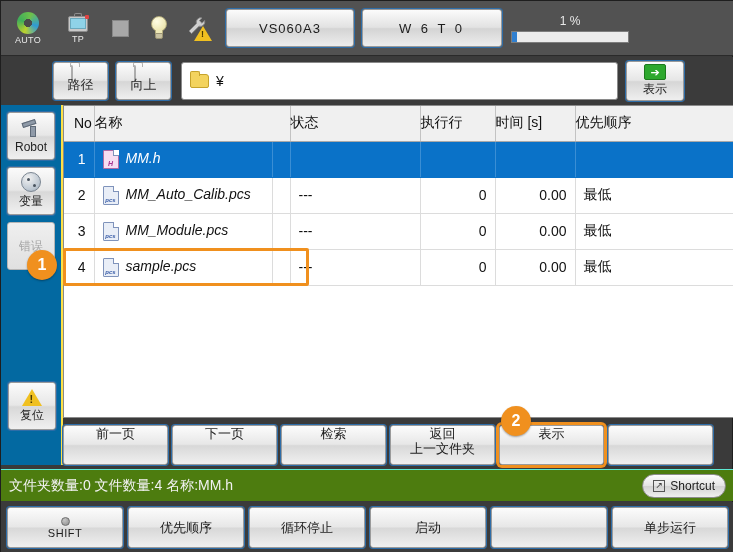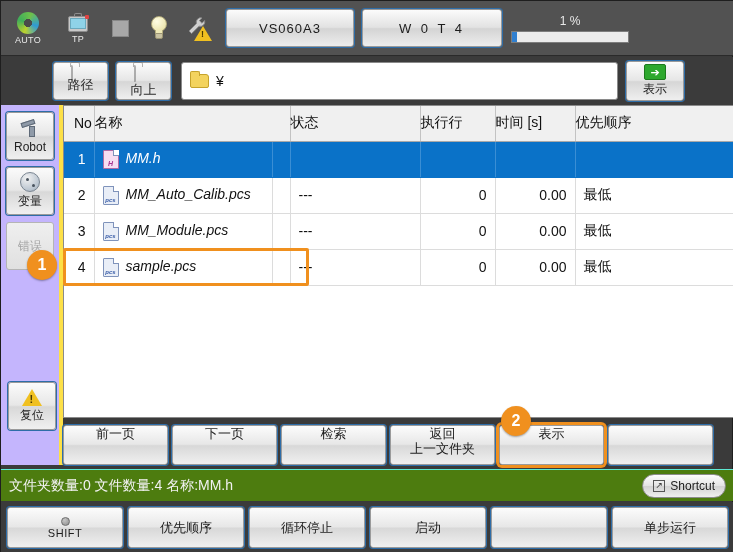--- a/index.html
+++ b/index.html
@@ -144,21 +144,21 @@
     width: 55px; height: 38px; border-radius: 3px;
     background: linear-gradient(#fcfcfc, #e6e6e6 48%, #d6d6d6 52%, #efefef);
     border: 1px solid #9a9a9a;
     box-shadow: 0 0 0 1px #2e6da8;
     display: flex; flex-direction: column;
     align-items: center; justify-content: center;
     font-size: 13px; color: #2a2a2a;
     position: relative;
   }
   #path-button { margin-left: 52px; }
-  #up-button   { margin-left: 8px; justify-content: flex-end; }
+  #up-button   { margin-left: 8px; }
   .pbtn .glyph {
     position: absolute; left: 50%; top: 3px; transform: translateX(-50%);
     width: 20px; height: 14px; opacity: .55;
   }
   .fold-outline {
     width: 19px; height: 13px; border: 1.5px solid #777;
     border-radius: 1px 3px 2px 2px; position: relative; background: transparent;
   }
   .fold-outline:before {
     content: ""; position: absolute; left: -1.5px; top: -4px;
@@ -197,22 +197,22 @@
     border: 1px solid #1d7a1d; border-radius: 2px;
     display: flex; align-items: center; justify-content: center;
     color: #fff; font-size: 11px; line-height: 1;
   }
   #display-top-button .txt { font-size: 12px; color: #222; }
 
   
   .sidebar {
     position: absolute; left: 0; top: 104px;
     width: 62px; height: 360px;
-    background: #c4b5fd;
-    border-right: 4px solid #fde047;
+    background: #0369a1;
+    border-right: 2px solid #fde047;
   }
   .sbtn {
     width: 48px; height: 48px; margin: 7px auto 0;
     border-radius: 3px;
     background: linear-gradient(#fbfbfb, #e7e7e7 48%, #d8d8d8 52%, #f0f0f0);
     border: 1px solid #9a9a9a; box-shadow: 0 0 0 1px #2e6da8;
     display: flex; flex-direction: column;
     align-items: center; justify-content: center; gap: 1px;
     font-size: 12px; color: #222;
   }
@@ -408,21 +408,21 @@
     <div class="wrench-warn">
       <svg width="28" height="28" style="position:absolute;left:0;top:0">
         <path d="M17 4 a4.5 4.5 0 0 0 -5.6 5.6 L4 17 l2.6 2.6 l7.4 -7.4 A4.5 4.5 0 0 0 19.6 6.6 L17 9.2 L14.4 6.6 Z" fill="#cfcfcf" stroke="#8a8a8a" stroke-width="1"></path>
       </svg>
       <div class="tri"></div>
     </div>
 
 
     <div class="hbtn" id="model-button">VS060A3</div>
 
-    <div class="hbtn" id="prog-button">W 0 T 4</div>
+    <div class="hbtn" id="prog-button">W 6 T 0</div>
 
     <div class="progwrap">
       <div class="pct">1 %</div>
       <div class="progbar">
         <div class="progfill" id="progfill" style="width: 4%;"></div>
       </div>
     </div>
   </div>
 
   <div class="pathrow">

